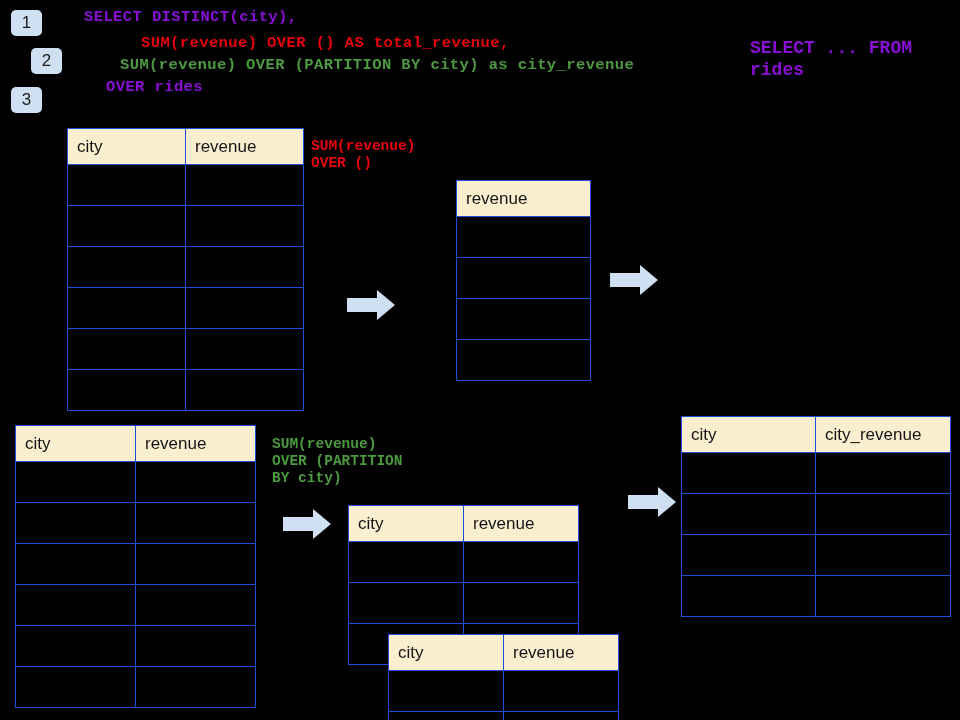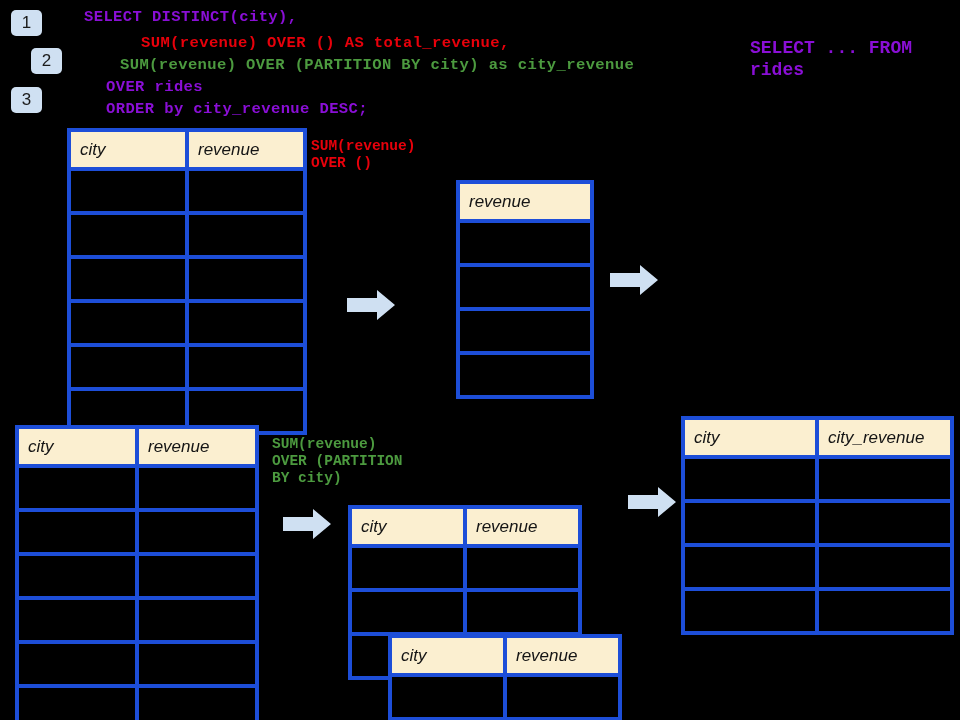--- a/index.html
+++ b/index.html
@@ -63,24 +63,23 @@
   }
 
   
   .tbl {
     position: absolute;
     border-collapse: collapse;
     background: #000000;
     table-layout: fixed;
   }
   .tbl th, .tbl td {
-    border: 4px solid #1d4ed8;
+    border: 1px solid #1d4ed8;
     padding: 0;
     margin: 0;
-    font-style: italic;
   }
   .tbl th {
     background: #FBEFD0;
     color: #141414;
     font-family: "Liberation Sans", sans-serif;
     font-size: 17px;
     font-weight: normal;
     text-align: left;
     padding-left: 9px;
     height: 35px;
@@ -101,21 +100,20 @@
 <div id="canvas">
 
   <div class="badge" style="left:11px; top:10px;">1</div>
   <div class="badge" style="left:31px; top:48px;">2</div>
   <div class="badge" style="left:11px; top:87px;">3</div>
 
   <div class="code c-purple" style="left:84px; top:8px;">SELECT DISTINCT(city),</div>
   <div class="code c-red" style="left:141px; top:34px;">SUM(revenue) OVER () AS total_revenue,</div>
   <div class="code c-green" style="left:120px; top:56px;">SUM(revenue) OVER (PARTITION BY city) as city_revenue</div>
   <div class="code c-purple" style="left:106px; top:78px;">OVER rides</div>
-  <div class="code c-purple" style="left:106px; top:100px;">ORDER by city_revenue DESC;</div>
 
   <div class="annot-side" style="left:750px; top:37px;">SELECT ... FROM
 rides</div>
 
   <div class="annot" style="left:311px; top:138px; color:#E8000B;">SUM(revenue)
 OVER ()</div>
 
   <div class="annot" style="left:272px; top:436px; color:#4C9A3F;">SUM(revenue)
 OVER (PARTITION
 BY city)</div>

